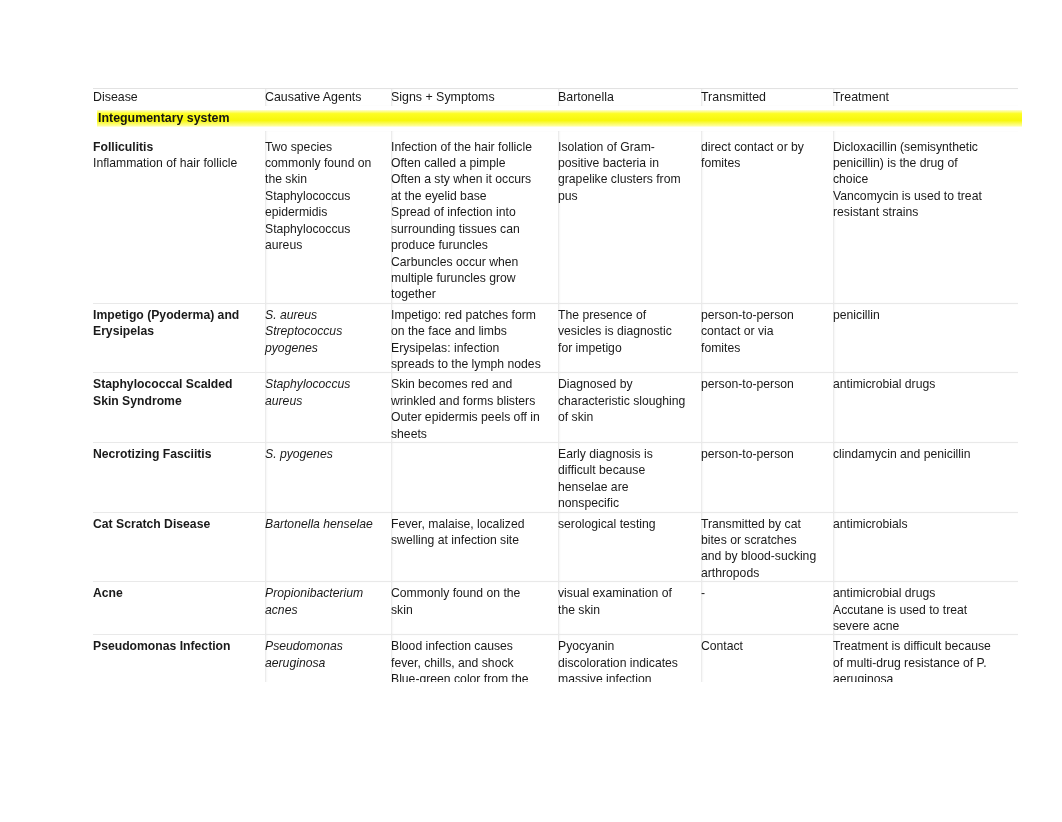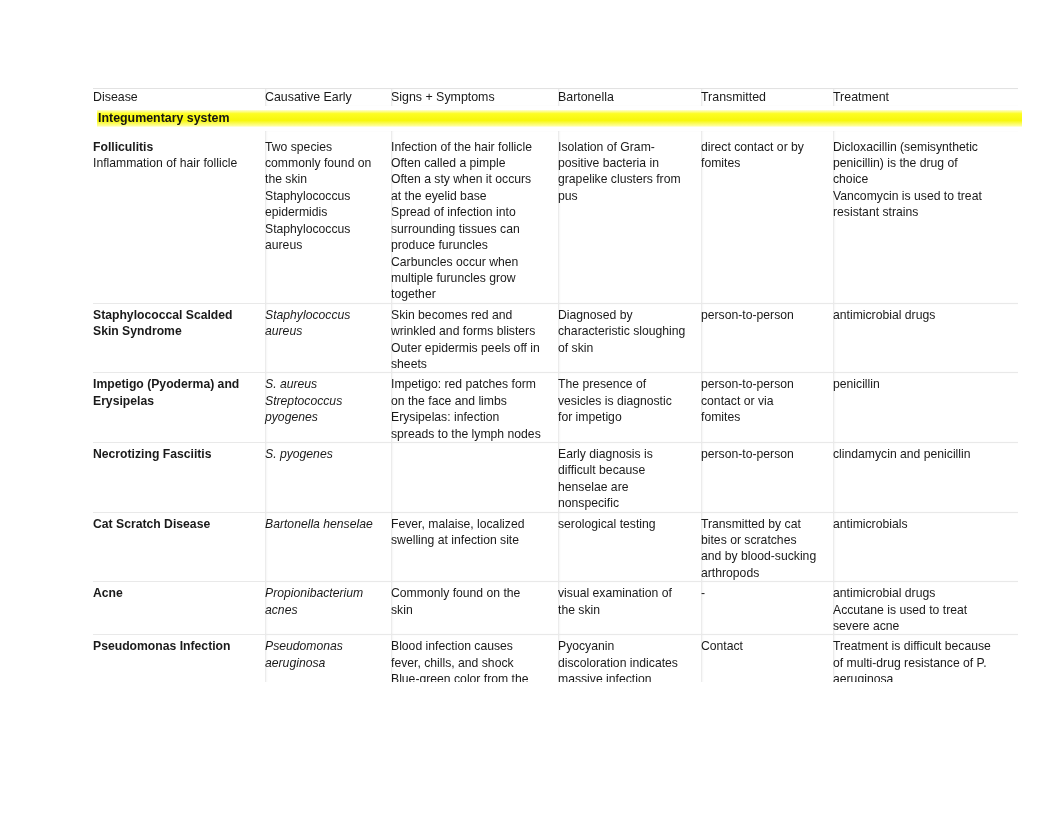--- a/index.html
+++ b/index.html
@@ -157,21 +157,21 @@
           <col class="c-agents">
           <col class="c-signs">
         <col class="c-diagnosis">
           <col class="c-transmitted">
           <col class="c-treatment">
       </colgroup>
 
       <thead>
         <tr>
           <th>Disease</th>
-          <th>Causative Early</th>
+          <th>Causative Agents</th>
           <th>Signs + Symptoms</th>
           <th>Bartonella</th>
           <th>Transmitted</th>
           <th>Treatment</th>
         </tr>
       </thead>
 
       <tbody>
         <tr class="section-row">
           <td colspan="6">
@@ -222,20 +222,49 @@
             <td>
               <span class="cell-line">Dicloxacillin (semisynthetic</span>
               <span class="cell-line">penicillin) is the drug of</span>
               <span class="cell-line">choice</span>
               <span class="cell-line">Vancomycin is used to treat</span>
               <span class="cell-line">resistant strains</span>
             </td>
           </tr>
           <tr class="data-row">
             <td class="pad-tall">
+              <span class="cell-title">Impetigo (Pyoderma) and Erysipelas</span>
+            </td>
+            <td class="pad-tall">
+              <span class="ital">S. aureus</span>
+              <span class="ital">Streptococcus</span>
+              <span class="ital">pyogenes</span>
+            </td>
+            <td class="pad-tall">
+              <span class="cell-line">Impetigo: red patches form</span>
+              <span class="cell-line">on the face and limbs</span>
+              <span class="cell-line">Erysipelas: infection</span>
+              <span class="cell-line">spreads to the lymph nodes</span>
+            </td>
+            <td class="pad-tall">
+              <span class="cell-line">The presence of</span>
+              <span class="cell-line">vesicles is diagnostic</span>
+              <span class="cell-line">for impetigo</span>
+            </td>
+            <td class="pad-tall">
+              <span class="cell-line">person-to-person</span>
+              <span class="cell-line">contact or via</span>
+              <span class="cell-line">fomites</span>
+            </td>
+            <td class="pad-tall">
+              <span class="cell-line">penicillin</span>
+            </td>
+          </tr>
+          <tr class="data-row">
+            <td class="pad-tall">
               <span class="cell-title">Staphylococcal Scalded Skin Syndrome</span>
             </td>
             <td class="pad-tall">
               <span class="ital">Staphylococcus</span>
               <span class="ital">aureus</span>
             </td>
             <td class="pad-tall">
               <span class="cell-line">Skin becomes red and</span>
               <span class="cell-line">wrinkled and forms blisters</span>
               <span class="cell-line">Outer epidermis peels off in</span>
@@ -244,49 +273,20 @@
             <td class="pad-tall">
               <span class="cell-line">Diagnosed by</span>
               <span class="cell-line">characteristic sloughing</span>
               <span class="cell-line">of skin</span>
             </td>
             <td class="pad-tall">
               <span class="cell-line">person-to-person</span>
             </td>
             <td class="pad-tall">
               <span class="cell-line">antimicrobial drugs</span>
-            </td>
-          </tr>
-          <tr class="data-row">
-            <td class="pad-tall">
-              <span class="cell-title">Impetigo (Pyoderma) and Erysipelas</span>
-            </td>
-            <td class="pad-tall">
-              <span class="ital">S. aureus</span>
-              <span class="ital">Streptococcus</span>
-              <span class="ital">pyogenes</span>
-            </td>
-            <td class="pad-tall">
-              <span class="cell-line">Impetigo: red patches form</span>
-              <span class="cell-line">on the face and limbs</span>
-              <span class="cell-line">Erysipelas: infection</span>
-              <span class="cell-line">spreads to the lymph nodes</span>
-            </td>
-            <td class="pad-tall">
-              <span class="cell-line">The presence of</span>
-              <span class="cell-line">vesicles is diagnostic</span>
-              <span class="cell-line">for impetigo</span>
-            </td>
-            <td class="pad-tall">
-              <span class="cell-line">person-to-person</span>
-              <span class="cell-line">contact or via</span>
-              <span class="cell-line">fomites</span>
-            </td>
-            <td class="pad-tall">
-              <span class="cell-line">penicillin</span>
             </td>
           </tr>
           <tr class="data-row">
             <td class="pad-tall">
               <span class="cell-title">Necrotizing Fasciitis</span>
             </td>
             <td class="pad-tall">
               <span class="ital">S. pyogenes</span>
             </td>
             <td class="pad-tall"></td>

